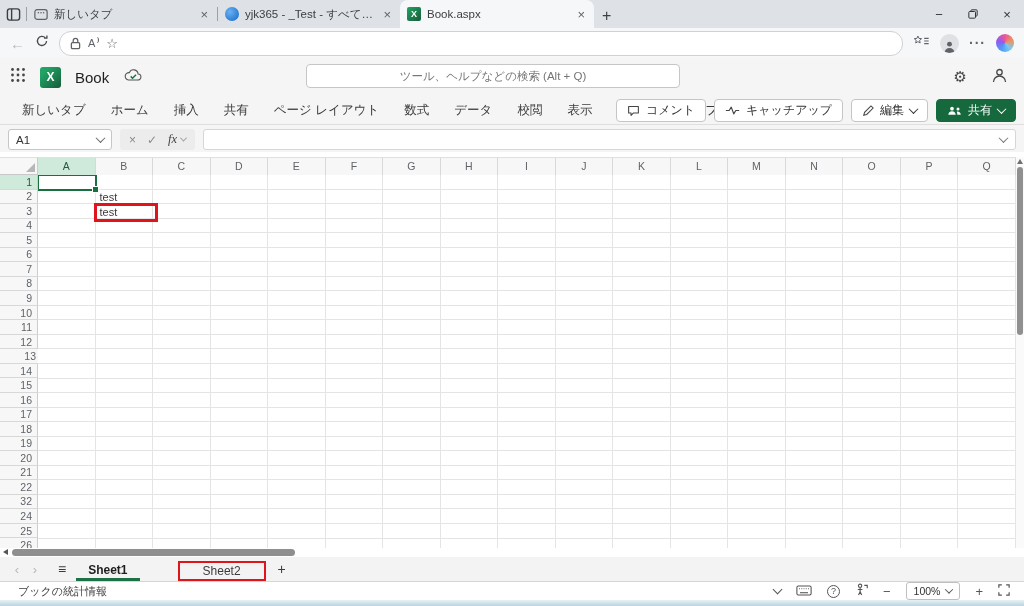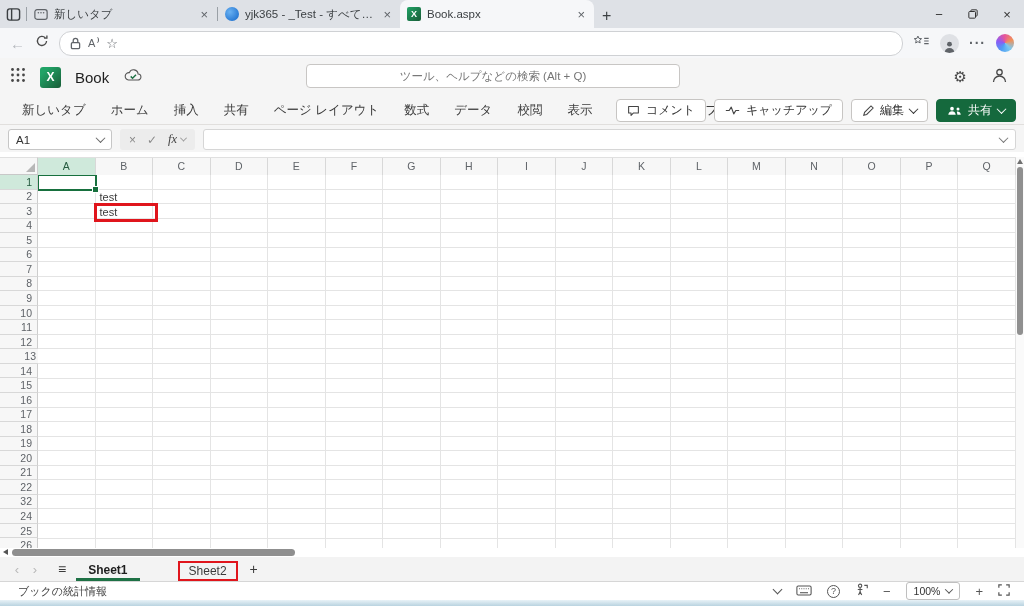--- a/index.html
+++ b/index.html
@@ -90,21 +90,21 @@
   .hs-thumb{position:absolute;left:12px;top:1px;width:283px;height:7px;background:#8f8f8f;border-radius:4px;}
 
   
   .sheetbar{top:557px;height:24px;background:#f3f3f3;display:flex;align-items:center;padding-left:8px;}
   .snav{font-size:13px;color:#b8b8b8;width:18px;text-align:center;}
   .allsheets{font-size:14px;color:#3b3b3b;margin:0 10px 0 14px;}
   #sheet-tabs{display:flex;align-items:flex-end;height:24px;gap:32px;}
   .sheet-tab{font-size:12px;color:#3b3b3b;padding:3px 12px 2px;}
   .sheet-tab.active{font-weight:bold;color:#1e1e1e;border-bottom:3px solid #1e7145;padding-bottom:1px;}
   .red-outline{border:2.5px solid #e0151c;margin-left:6px;display:flex;align-items:center;}
-  .red-outline .sheet-tab{padding:1px 9px;}
+  .red-outline .sheet-tab{padding:1px 23px;}
   .addsheet{font-size:14px;color:#3b3b3b;margin-left:12px;}
 
   
   .statusbar{top:581px;height:19px;background:#fff;border-top:1px solid #d6d6d6;display:flex;align-items:center;}
   .status-left{font-size:11px;color:#3c3c3c;padding-left:18px;}
   .status-right{margin-left:auto;display:flex;align-items:center;gap:15px;padding-right:14px;color:#555;}
   .sb-chev{width:6px;height:6px;border-right:1.4px solid #555;border-bottom:1.4px solid #555;transform:rotate(45deg);margin-top:-3px;}
   .help-circ{width:13px;height:13px;border:1.1px solid #555;border-radius:50%;font-size:9px;display:flex;align-items:center;justify-content:center;box-sizing:border-box;}
   .zoomsym{font-size:13px;color:#555;}
   .zoom-pill{height:16px;border:1px solid #bfbfbf;border-radius:3px;background:#fff;display:flex;align-items:center;gap:6px;padding:0 7px;font-size:10.5px;color:#333;}

